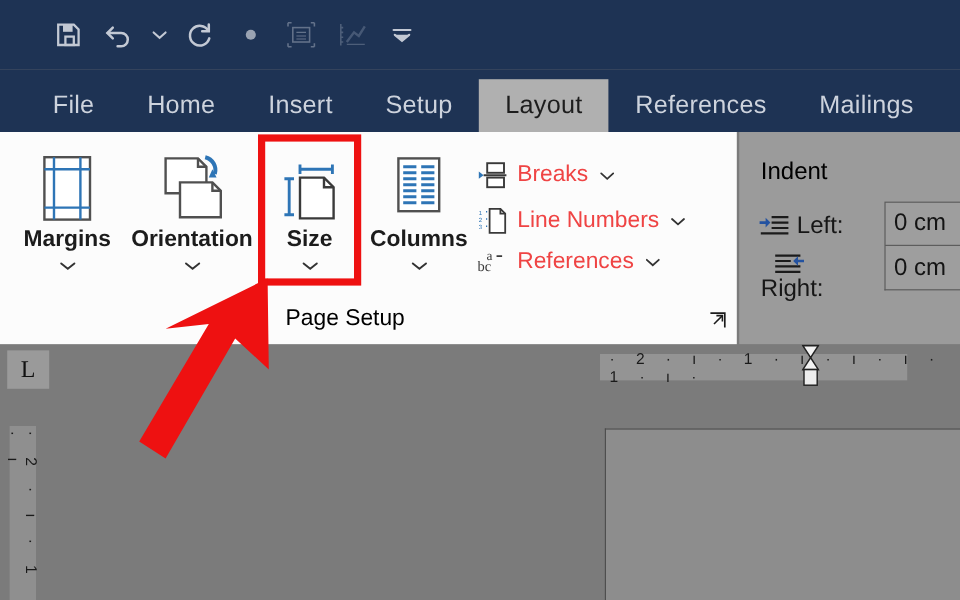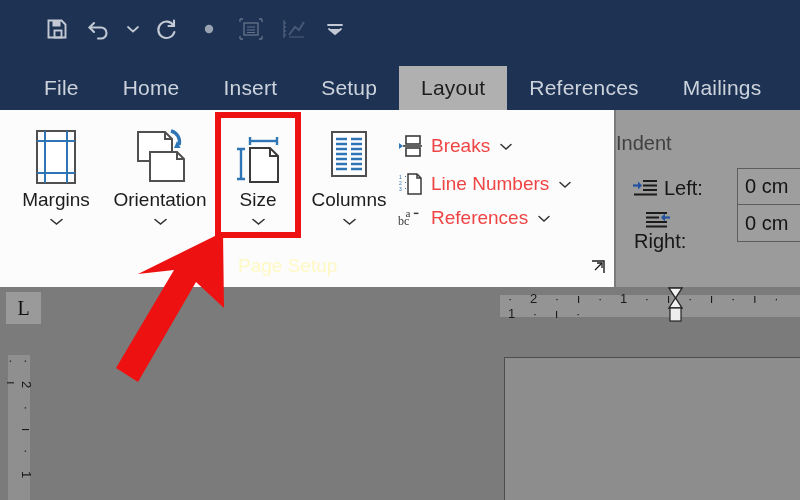--- a/index.html
+++ b/index.html
@@ -82,20 +82,21 @@
     width: 104px;
   }
   .grp-btn .ico {
     height: 66px;
     display: flex; align-items: center; justify-content: center;
   }
   .grp-btn .lbl {
     font-size: 19px; color: #1c1c1c;
     line-height: 1;
     white-space: nowrap;
+    font-weight: bold;
   }
   .grp-btn .chev {
     margin-top: 6px;
     color: #333;
     font-size: 13px;
     line-height: 1;
   }
 
   
   .mini-btn {
@@ -116,36 +117,36 @@
     color: #333; font-size: 13px; margin-left: 2px;
   }
 
   .grp-footer {
     position: absolute; left: 0; top: 250px;
     width: 614px; height: 37px;
     background: #fcfcfc;
   }
   .grp-title {
     position: absolute; left: 238px; top: 255px;
-    font-size: 19px; color: #fef9c3;
+    font-size: 19px; color: #000000;
   }
   .dlg-launcher {
     position: absolute; left: 590px; top: 259px;
     width: 16px; height: 16px;
   }
 
   
   .indent-panel {
     position: absolute; left: 616px; top: 110px;
     width: 184px; height: 177px;
     background: #9b9b9b;
   }
   .indent-title {
-    position: absolute; left: 0; top: 22px;
-    font-size: 20px; color: #404040;
+    position: absolute; left: 18px; top: 22px;
+    font-size: 20px; color: #000000;
   }
   .indent-row {
     position: absolute; left: 14px;
     display: flex; align-items: center;
     height: 32px;
   }
   .indent-row.r1 { top: 62px; }
   .indent-row.r2 { top: 100px; flex-direction: column; }
   .indent-row .iico { width: 30px; height: 22px; display:flex; align-items:center; justify-content:center;}
   .indent-row .ilbl {
@@ -195,21 +196,21 @@
   .tabstop-sel {
     position: absolute; left: 6px; top: 292px;
     width: 35px; height: 32px;
     background: #9a9a9a;
     display: flex; align-items: center; justify-content: center;
     font-size: 20px; color: #111;
     font-family: "Liberation Serif", serif;
   }
   .hruler {
     position: absolute; left: 500px; top: 295px;
-    height: 22px; width: 300px;
+    height: 22px; width: 256px;
     background: #949494;
     display: flex; align-items: center;
   }
   .hruler-strip {
     position: absolute; left: 0; top: 0;
     width: 300px; height: 22px;
     display: flex; align-items: center; justify-content: flex-start;
     padding-left: 8px;
     box-sizing: border-box;
     letter-spacing: 7px;

